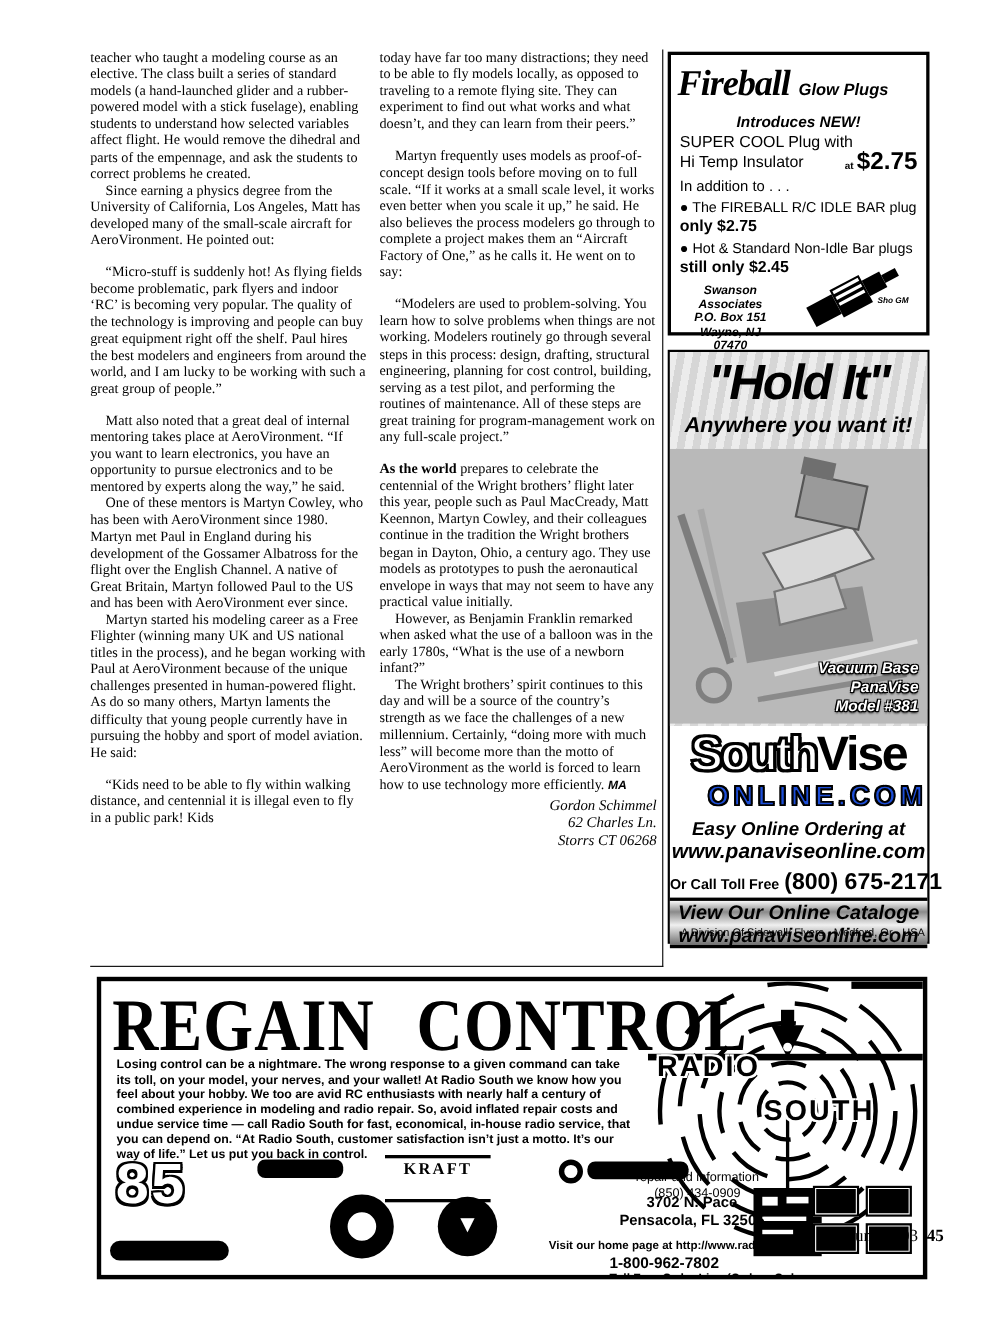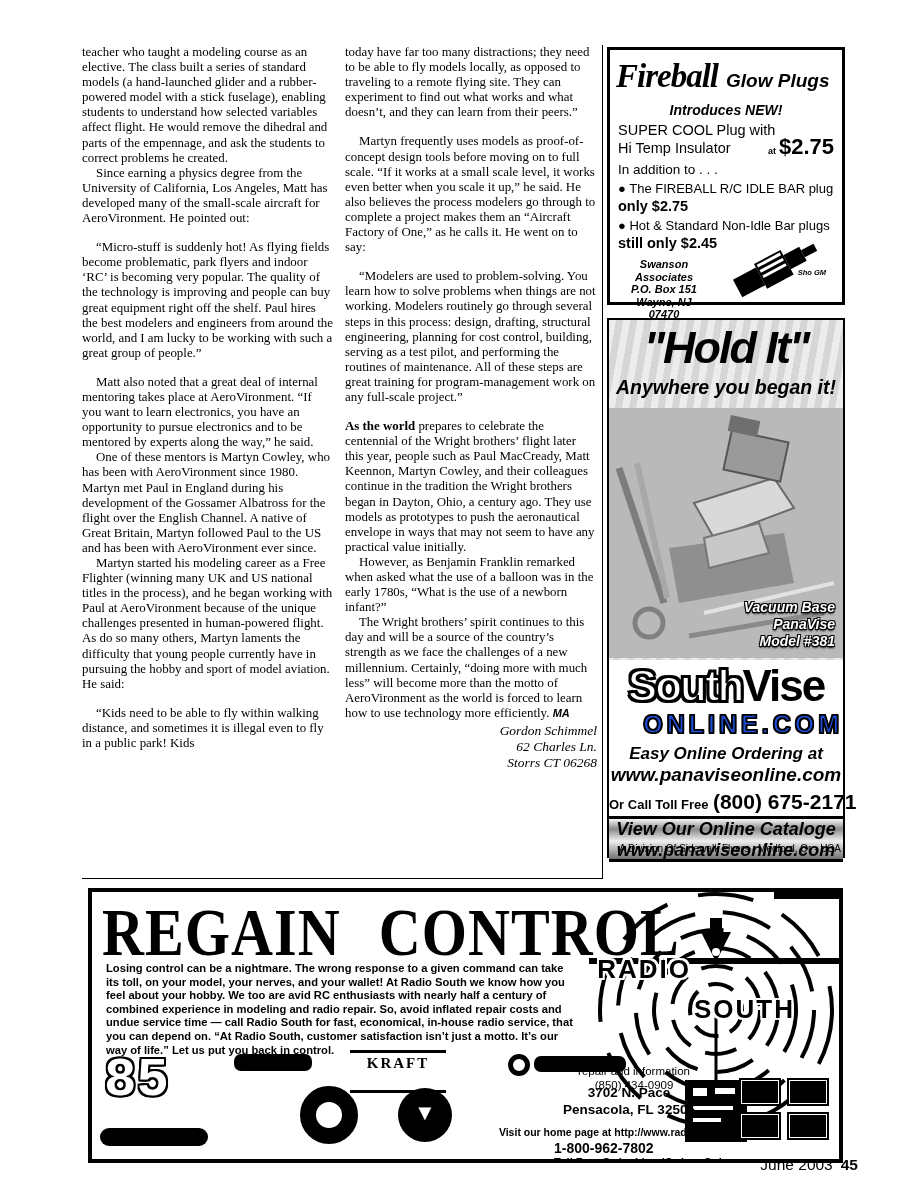--- a/index.html
+++ b/index.html
@@ -18,21 +18,21 @@
   .lead{font-weight:bold;margin-top:32px;}
   .endmark{font-weight:bold;font-style:italic;font-family:"Liberation Sans",sans-serif;font-size:11px;margin-top:16px;}
   .signature{margin-top:2px;text-align:right;font-style:italic;font-size:13.5px;line-height:16px;}
 
   
   .fireball{position:absolute;left:607px;top:47px;width:238px;height:258px;border:3px solid #000;
             font-family:"Liberation Sans",sans-serif;box-sizing:border-box;}
   .fb-logo-row{position:absolute;left:6px;top:8px;width:224px;white-space:nowrap;}
   .fb-logo{font-family:"Liberation Serif",serif;font-style:italic;font-weight:900;font-size:33px;
            letter-spacing:-1px;border-bottom:0;display:inline-block;}
-  .fb-logo-suffix{font-style:italic;font-weight:900;font-size:19px;margin-left:8px;}
+  .fb-logo-suffix{font-style:italic;font-weight:900;font-size:15px;margin-left:8px;}
   .fb-intro{position:absolute;left:0;top:52px;width:100%;text-align:center;font-weight:900;font-style:italic;font-size:14px;}
   .fb-line1{position:absolute;left:8px;top:72px;font-size:14.5px;}
   .fb-line2{position:absolute;left:8px;top:90px;font-size:14.5px;}
   .fb-at{position:absolute;right:66px;top:96px;font-size:9px;font-weight:bold;}
   .fb-price1{position:absolute;right:8px;top:84px;font-size:22px;font-weight:900;}
   .fb-addition{position:absolute;left:8px;top:112px;font-size:13.5px;}
   .fb-b1{position:absolute;left:8px;top:131px;font-size:13px;}
   .fb-b1p{position:absolute;left:8px;top:148px;font-size:14.5px;font-weight:900;}
   .fb-b2{position:absolute;left:8px;top:168px;font-size:13px;}
   .fb-b2p{position:absolute;left:8px;top:185px;font-size:14.5px;font-weight:900;}
@@ -99,37 +99,37 @@
   .rg-tollfree .lab{font-size:11px;}
   .rg-waves{position:absolute;right:0;top:0;width:250px;height:267px;}
   .rg-radio,.rg-south{position:absolute;font-weight:900;font-size:26px;letter-spacing:2px;color:#000;
         text-shadow:-2px -2px 0 #fff,2px -2px 0 #fff,-2px 2px 0 #fff,2px 2px 0 #fff;}
   .rg-radio{right:148px;top:62px;}
   .rg-south{right:44px;top:102px;}
   .rg-cards{position:absolute;right:10px;top:186px;display:grid;grid-template-columns:42px 42px;grid-gap:6px;}
   .rg-cards div{width:42px;height:28px;background:#000;box-shadow:inset 0 0 0 2px #000,inset 0 0 0 3px #fff;}
 
   
-  .footer{position:absolute;right:58px;top:1156px;font-family:Liberation Sans, sans-serif;font-size:15.5px;}
+  .footer{position:absolute;right:58px;top:1115px;font-family:Liberation Serif, serif;font-size:15.5px;}
   .footer .pgnum{font-weight:bold;margin-left:8px;}
 </style>
 </head>
 <body>
 
 <div class="page">
 
   <div class="article">
     <div class="col col1">
       <p class="np">teacher who taught a modeling course as an elective. The class built a series of standard models (a hand-launched glider and a rubber-powered model with a stick fuselage), enabling students to understand how selected variables affect flight. He would remove the dihedral and parts of the empennage, and ask the students to correct problems he created.</p>
       <p class="ind">Since earning a physics degree from the University of California, Los Angeles, Matt has developed many of the small-scale aircraft for AeroVironment. He pointed out:</p>
       <p class="ind gap">“Micro-stuff is suddenly hot! As flying fields become problematic, park flyers and indoor ‘RC’ is becoming very popular. The quality of the technology is improving and people can buy great equipment right off the shelf. Paul hires the best modelers and engineers from around the world, and I am lucky to be working with such a great group of people.”</p>
       <p class="ind gap">Matt also noted that a great deal of internal mentoring takes place at AeroVironment. “If you want to learn electronics, you have an opportunity to pursue electronics and to be mentored by experts along the way,” he said.</p>
       <p class="ind">One of these mentors is Martyn Cowley, who has been with AeroVironment since 1980. Martyn met Paul in England during his development of the Gossamer Albatross for the flight over the English Channel. A native of Great Britain, Martyn followed Paul to the US and has been with AeroVironment ever since.</p>
       <p class="ind">Martyn started his modeling career as a Free Flighter (winning many UK and US national titles in the process), and he began working with Paul at AeroVironment because of the unique challenges presented in human-powered flight. As do so many others, Martyn laments the difficulty that young people currently have in pursuing the hobby and sport of model aviation. He said:</p>
-      <p class="ind gap">“Kids need to be able to fly within walking distance, and sometimes it is illegal even to fly in a public park! Kids</p>
+      <p class="ind gap">“Kids need to be able to fly within walking distance, and centennial it is illegal even to fly in a public park! Kids</p>
     </div>
     <div class="col col2">
       <p class="np">today have far too many distractions; they need to be able to fly models locally, as opposed to traveling to a remote flying site. They can experiment to find out what works and what doesn’t, and they can learn from their peers.”</p>
       <p class="ind gap">Martyn frequently uses models as proof-of-concept design tools before moving on to full scale. “If it works at a small scale level, it works even better when you scale it up,” he said. He also believes the process modelers go through to complete a project makes them an “Aircraft Factory of One,” as he calls it. He went on to say:</p>
       <p class="ind gap">“Modelers are used to problem-solving. You learn how to solve problems when things are not working. Modelers routinely go through several steps in this process: design, drafting, structural engineering, planning for cost control, building, serving as a test pilot, and performing the routines of maintenance. All of these steps are great training for program-management work on any full-scale project.”</p>
       <p class="gap"><span class="lead">As the world</span> <span>prepares to celebrate the centennial of the Wright brothers’ flight later this year, people such as Paul MacCready, Matt Keennon, Martyn Cowley, and their colleagues continue in the tradition the Wright brothers began in Dayton, Ohio, a century ago. They use models as prototypes to push the aeronautical envelope in ways that may not seem to have any practical value initially.</span></p>
       <p class="ind">However, as Benjamin Franklin remarked when asked what the use of a balloon was in the early 1780s, “What is the use of a newborn infant?”</p>
       <p class="ind"><span>The Wright brothers’ spirit continues to this day and will be a source of the country’s strength as we face the challenges of a new millennium. Certainly, “doing more with much less” will become more than the motto of AeroVironment as the world is forced to learn how to use technology more efficiently.</span> <span class="endmark">MA</span></p>
       <div class="signature">
         <div>Gordon Schimmel</div>
@@ -170,21 +170,21 @@
         <rect x="48" y="34" width="26" height="3" fill="#fff"></rect>
         <rect x="76" y="26" width="18" height="16" fill="#000"></rect>
         <rect x="94" y="30" width="14" height="8" fill="#000"></rect>
       </g>
     </svg>
   </div>
 
   <div class="panavise">
     <div class="pv-photo">
       <div class="pv-holdit">"Hold It"</div>
-      <div class="pv-anywhere">Anywhere you began it!</div>
+      <div class="pv-anywhere">Anywhere you want it!</div>
       <svg width="234" height="250" viewBox="0 0 234 250" style="position:absolute;left:0;top:88px;">
         <rect x="0" y="0" width="234" height="250" fill="#b9b9b9"></rect>
         <rect x="0" y="0" width="234" height="250" fill="url(#noise)" opacity="0"></rect>
         <polygon points="60,140 175,125 185,175 70,195" fill="#8f8f8f"></polygon>
         <polygon points="85,95 165,70 185,100 105,130" fill="#d9d9d9" stroke="#6a6a6a" stroke-width="2"></polygon>
         <rect x="118" y="28" width="58" height="40" fill="#9a9a9a" stroke="#555" stroke-width="2" transform="rotate(12 147 48)"></rect>
         <rect x="120" y="10" width="30" height="16" fill="#6f6f6f" transform="rotate(12 135 18)"></rect>
         <polygon points="95,130 150,115 160,145 100,160" fill="#c8c8c8" stroke="#777" stroke-width="2"></polygon>
         <line x1="10" y1="60" x2="55" y2="195" stroke="#7d7d7d" stroke-width="7"></line>
         <line x1="28" y1="55" x2="58" y2="190" stroke="#a8a8a8" stroke-width="6"></line>

